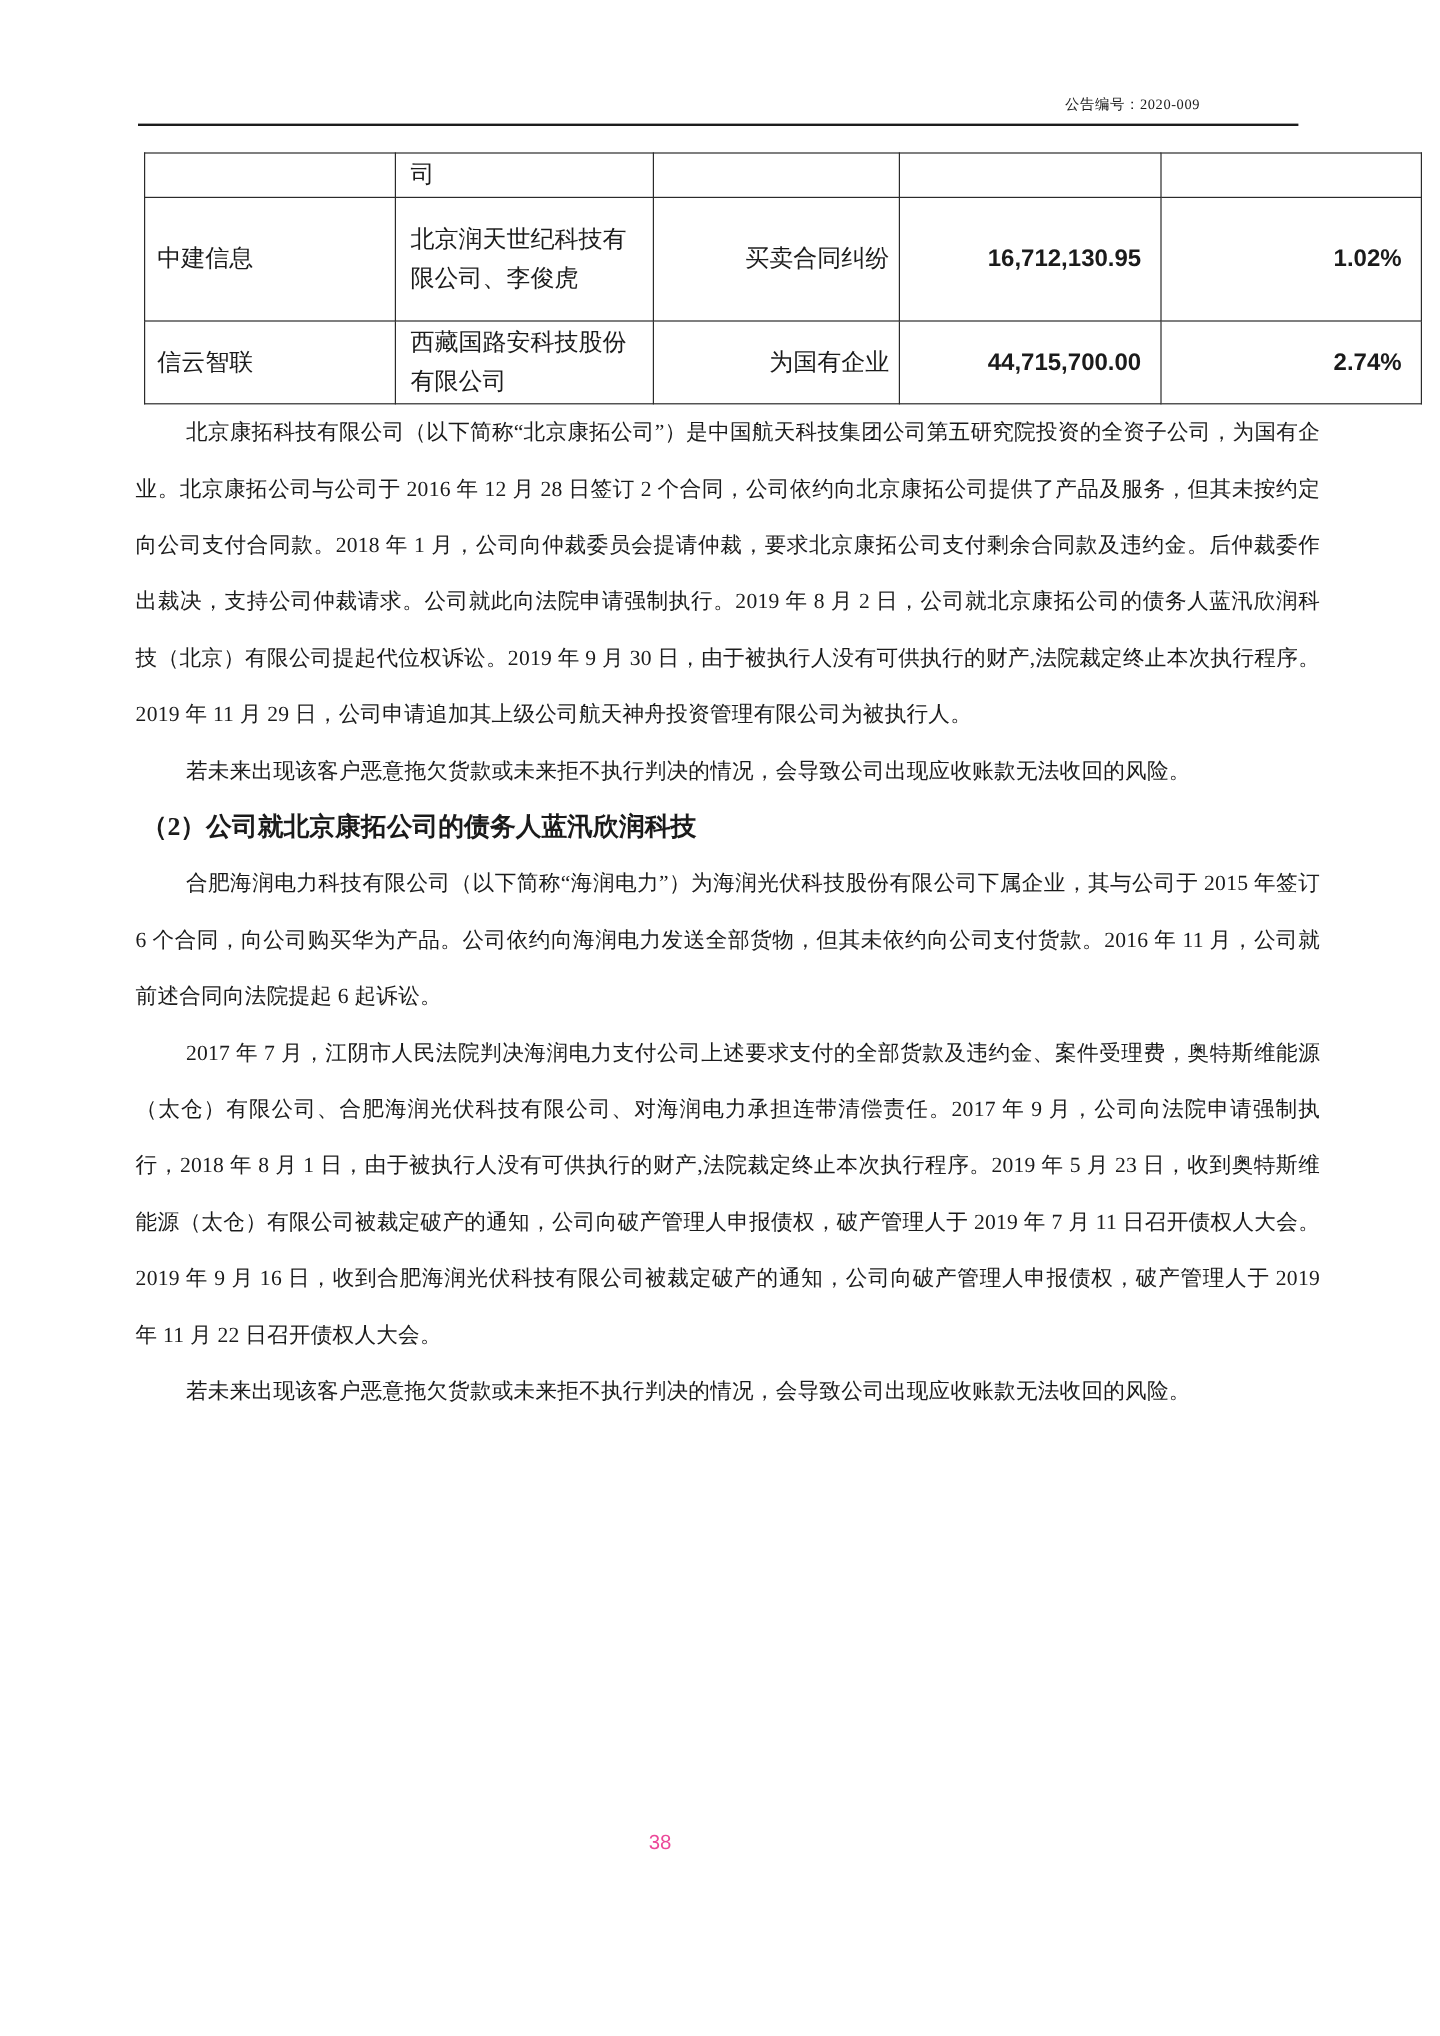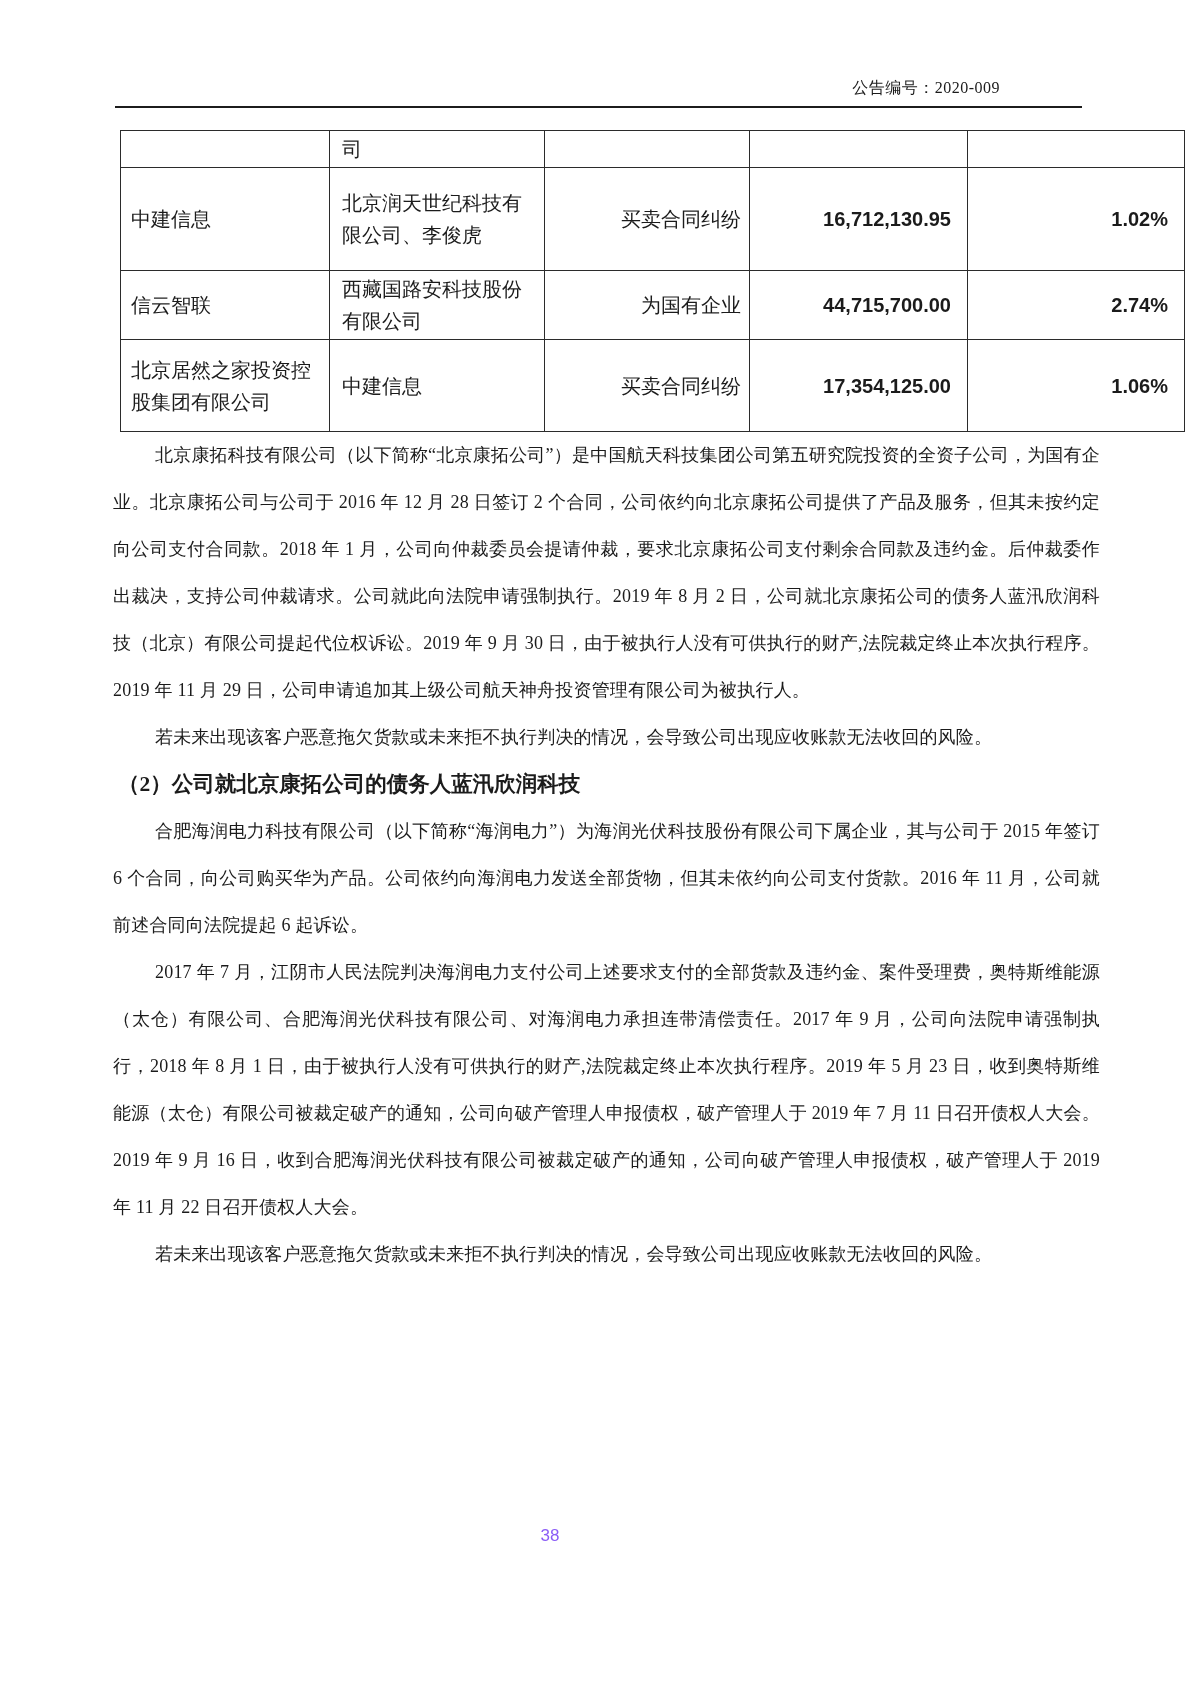--- a/index.html
+++ b/index.html
@@ -12,21 +12,21 @@
     overflow:hidden;
   }
   
   .header {
     margin:78px 118px 0 115px;
     text-align:right;
     border-bottom:2px solid #1c1c1c;
     padding-bottom:7px;
   }
   .header-text {
-    font-size:16px;
+    font-size:12px;
     letter-spacing:0.5px;
     padding-right:82px;
   }
   
   .doc-table {
     margin:22px 0 0 120px;
     width:957px;
     border-collapse:collapse;
     table-layout:fixed;
     font-size:20px;
@@ -67,21 +67,21 @@
     line-height:47px;
     text-align:justify;
     text-indent:42px;
     letter-spacing:0.2px;
   }
   
   .footer {
     position:absolute; left:0; right:100px; top:1526px;
     text-align:center;
     font-family:"Liberation Sans","DejaVu Sans",sans-serif;
-    font-size:17px; color:#8b5cf6;
+    font-size:17px; color:#ec4899;
   }
 </style>
 </head>
 <body>
 
 <div class="page">
 
   <div class="header">
     <span class="header-text">公告编号：2020-009</span>
   </div>
@@ -102,27 +102,20 @@
         <td class="c4">16,712,130.95</td>
         <td class="c5">1.02%</td>
       </tr>
       <tr class="row-mid">
         <td class="c1">信云智联</td>
         <td class="c2">西藏国路安科技股份有限公司</td>
         <td class="c3">为国有企业</td>
         <td class="c4">44,715,700.00</td>
         <td class="c5">2.74%</td>
       </tr>
-      <tr class="row-last">
-        <td class="c1">北京居然之家投资控股集团有限公司</td>
-        <td class="c2">中建信息</td>
-        <td class="c3">买卖合同纠纷</td>
-        <td class="c4">17,354,125.00</td>
-        <td class="c5">1.06%</td>
-      </tr>
     </tbody>
   </table>
 
   <div class="body-text">
 
     <div class="section sec0">
       <p class="para">北京康拓科技有限公司（以下简称“北京康拓公司”）是中国航天科技集团公司第五研究院投资的全资子公司，为国有企业。北京康拓公司与公司于 2016 年 12 月 28 日签订 2 个合同，公司依约向北京康拓公司提供了产品及服务，但其未按约定向公司支付合同款。2018 年 1 月，公司向仲裁委员会提请仲裁，要求北京康拓公司支付剩余合同款及违约金。后仲裁委作出裁决，支持公司仲裁请求。公司就此向法院申请强制执行。2019 年 8 月 2 日，公司就北京康拓公司的债务人蓝汛欣润科技（北京）有限公司提起代位权诉讼。2019 年 9 月 30 日，由于被执行人没有可供执行的财产,法院裁定终止本次执行程序。2019 年 11 月 29 日，公司申请追加其上级公司航天神舟投资管理有限公司为被执行人。</p>
       <p class="para">若未来出现该客户恶意拖欠货款或未来拒不执行判决的情况，会导致公司出现应收账款无法收回的风险。</p>
     </div>
 

